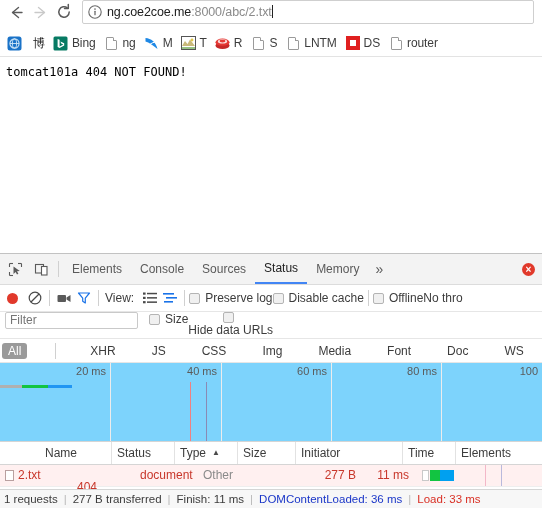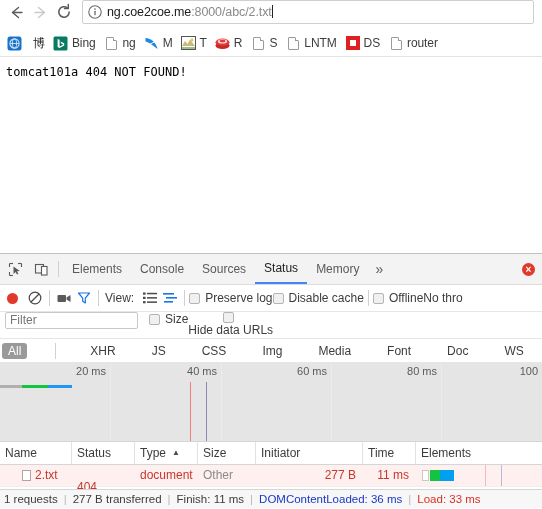--- a/index.html
+++ b/index.html
@@ -139,21 +139,21 @@
     height:23px;display:flex;align-items:center;padding:0 2px;
     border-bottom:1px solid #e6e6e6;background:#fff;gap:24px;
   }
   .type-chip{
     font-size:12px;color:#3c3c3c;padding:1px 6px;border-radius:3px;
     white-space:nowrap;
   }
   .type-chip.active{background:#9a9a9a;color:#fff;}
   
   #overview{
-    height:78px;position:relative;background:#e5e5e5;
+    height:78px;position:relative;background:#7dd3fc;
     border-bottom:1px solid #d5d5d5;overflow:hidden;
   }
   .tick{
     position:absolute;top:0;height:78px;border-left:1px solid #ececec;
   }
   .tick-label{
     position:absolute;top:2px;font-size:11px;color:#5a5a5a;
     transform:translateX(-100%);padding-right:4px;white-space:nowrap;
   }
   #req-bar{
@@ -491,21 +491,21 @@
       <span class="seg" style="width:26px;background:#12c441;"></span>
       <span class="seg" style="width:24px;background:#2196f3;"></span>
     </div>
 
     <div class="ev-line" style="left:190px;background:#f08080;"></div>
     <div class="ev-line" style="left:206px;background:#8a8ab4;"></div>
   </div>
 
   <div id="net-table">
     <div id="thead">
-      <div class="th" style="width:72px;">
+      <div class="th" style="width:72px;margin-left:40px;">
           <span>Name</span>
         </div>
       <div class="th" style="width:63px;">
           <span>Status</span>
         </div>
       <div class="th" style="width:63px;">
         <span>Type</span>
         <span class="sort-arrow">▲</span>
       </div>
       <div class="th" style="width:58px;">
@@ -516,21 +516,21 @@
         </div>
       <div class="th" style="width:53px;">
           <span>Time</span>
         </div>
       <div class="th" style="flex:1 1 auto;border-right:none;">
           <span>Elements</span>
         </div>
     </div>
 
     <div id="trow">
-      <div class="td" style="width:72px;padding-left:17px;">
+      <div class="td" style="width:72px;padding-left:0;">
         <span id="row-doc-ico"></span>
         <span>2.txt</span>
       </div>
       <div class="td" style="width:63px;margin-top:24px;">404</div>
       <div class="td" style="width:63px;">document</div>
       <div class="td other" style="width:107px;">Other</div>
       <div class="td num" style="width:58px;">277 B</div>
       <div class="td num" style="width:53px;">11 ms</div>
       <div id="wf-cell">
         <span id="wf-box"></span>

